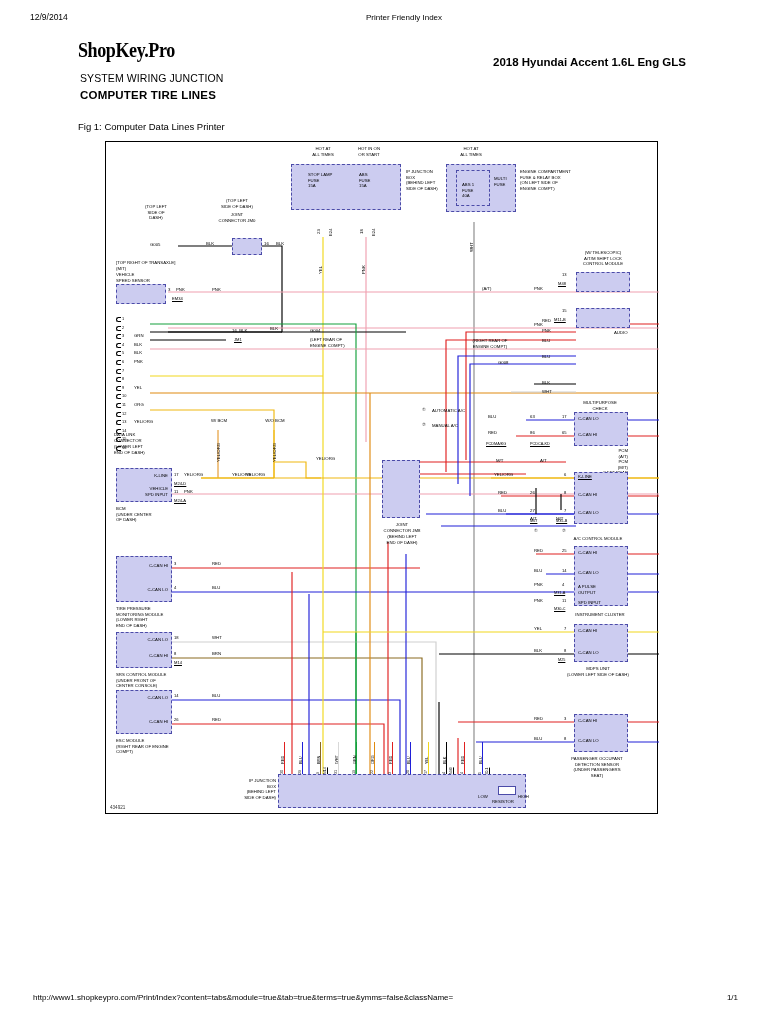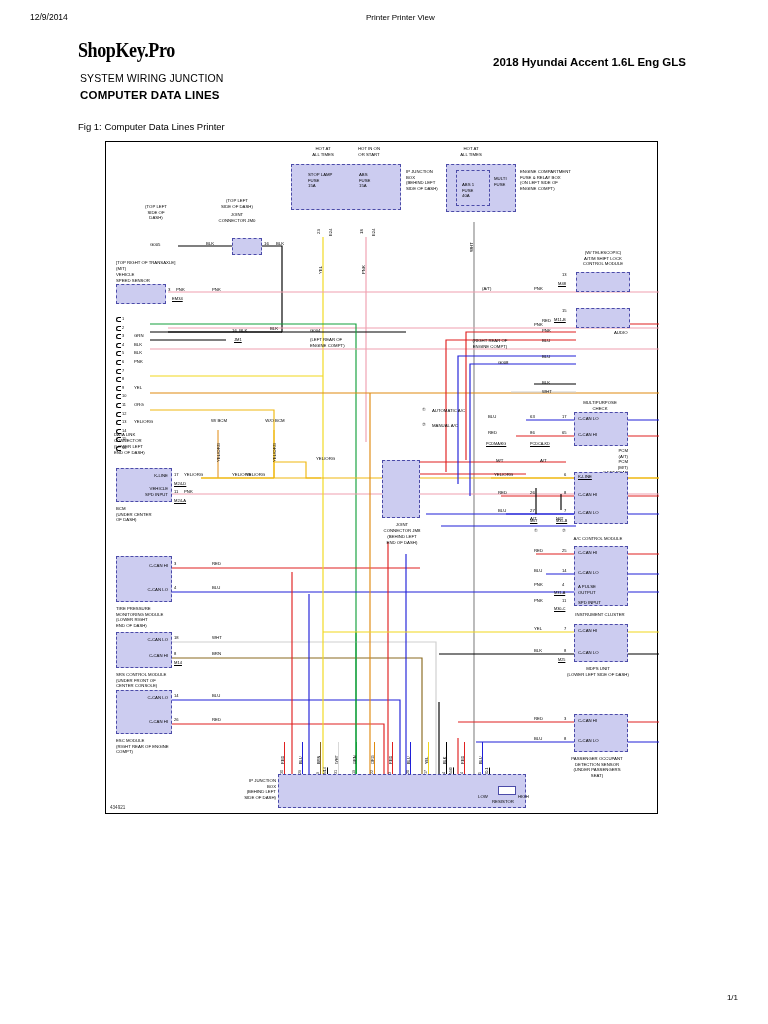--- a/index.html
+++ b/index.html
@@ -43,27 +43,27 @@
   .pinu { position: absolute; font-size: 4.1px; text-decoration: underline; }
   .vlab { position: absolute; font-size: 4.3px; transform-origin: left top;
           transform: rotate(-90deg); white-space: nowrap; }
 </style>
 </head>
 <body>
 
 <div id="page">
 
   <div class="hdr-date">12/9/2014</div>
-  <div class="hdr-pfv">Printer Printer View</div>
+  <div class="hdr-pfv">Printer Friendly Index</div>
 
   <div class="brand">
     <span>ShopKey.Pro</span>
   </div>
   <div class="hdr-sys">SYSTEM WIRING JUNCTION</div>
-  <div class="hdr-sub">COMPUTER DATA LINES</div>
+  <div class="hdr-sub">COMPUTER TIRE LINES</div>
   <div class="hdr-veh">2018 Hyundai Accent 1.6L Eng GLS</div>
   <div class="figcap">Fig 1: Computer Data Lines Printer</div>
 
   <div id="diagram">
     <div class="dnum">434921</div>
 
     <svg id="canvas" viewBox="0 0 553 673" width="553" height="673">
       <defs>
         <style>
           .w  { fill:none; stroke-width:1.15; }
@@ -535,14 +535,15 @@
 
     <div class="lbl" style="left:316px; top:265px;">①</div>
     <div class="lbl" style="left:326px; top:266px;">AUTOMATIC A/C</div>
     <div class="lbl" style="left:316px; top:280px;">②</div>
     <div class="lbl" style="left:326px; top:281px;">MANUAL A/C</div>
 
     <div class="lbl" style="left:424px; top:374px;">A/T</div>
     <div class="lbl" style="left:450px; top:374px;">M/T</div>
   </div>
 
+  <div class="ftr-url">http://www1.shopkeypro.com/Print/Index?content=tabs&amp;module=true&amp;tab=true&amp;terms=true&amp;ymms=false&amp;className=</div>
   <div class="ftr-page">1/1</div>
 </div>
 
 </body></html>

